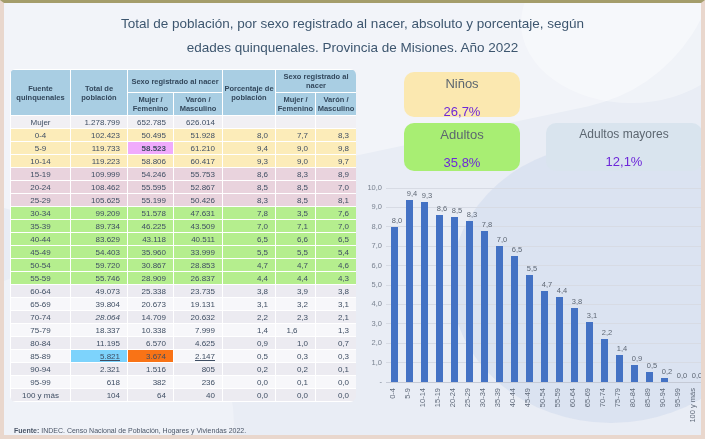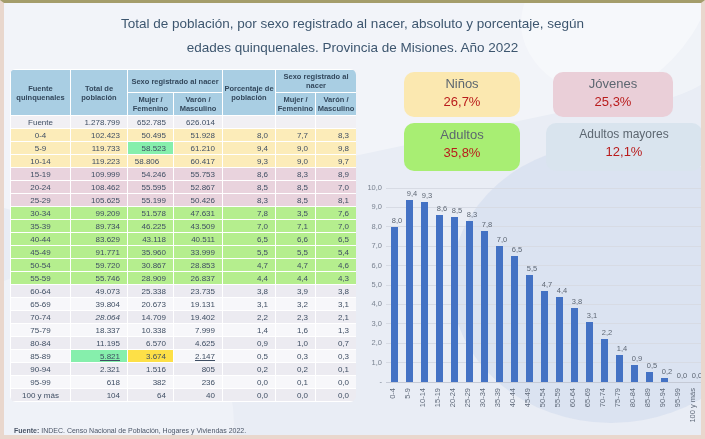--- a/index.html
+++ b/index.html
@@ -25,21 +25,21 @@
   th, td { border:1px solid #ffffff; }
   thead th { background:#a9cee3; color:#33485c; font-size:7.5px; font-weight:bold;
              line-height:9px; padding:2px 1px; text-align:center; height:20px; }
   tbody td { height:13px; font-size:8px; white-space:nowrap; overflow:hidden; }
   tbody td.num { text-align:right; padding-right:7px; }
   tbody td.age { text-align:center; padding:0; }
 
   
   .badge { position:absolute; border-radius:10px; text-align:center; padding-top:4px; }
   .badge .blabel { font-size:13px; color:#5c6670; }
-  .badge .bvalue { font-size:13px; color:#b91c1c; margin-top:3px; }
+  .badge .bvalue { font-size:13px; color:#6d28d9; margin-top:13px; }
   .badge-ninos   { left:400px; top:69px;  width:116px; height:45px; background:#fbe8b0; }
   .badge-jovenes { left:549px; top:69px;  width:120px; height:45px; background:#eacfd8; }
   .badge-adultos { left:400px; top:120px; width:116px; height:48px; background:#a8ee73; }
   .badge-mayores { left:542px; top:120px; width:156px; height:48px; background:#d9e4ee; }
   .badge-mayores .blabel { font-size:12px; }
 
   
   .chart { position:absolute; left:352px; top:178px; width:348px; height:255px; }
   .gridline { position:absolute; height:1px; background:#d7dbe4; }
   .ytick { position:absolute; left:0; width:26px; text-align:right; font-size:7.5px; color:#7a8391; }
@@ -86,50 +86,50 @@
         </tr>
         <tr>
           <th>Mujer / Femenino</th>
           <th>Varón / Masculino</th>
           <th>Mujer / Femenino</th>
           <th>Varón / Masculino</th>
         </tr>
       </thead>
       <tbody>
           <tr>
-            <td class="age" style="background: rgb(241, 240, 244);">Fuente</td>
+            <td class="age" style="background: rgb(241, 240, 244);">Mujer</td>
             <td class="num" style="background: rgb(241, 240, 244);">1.278.799</td>
             <td class="num" style="background: rgb(241, 240, 244);">652.785</td>
             <td class="num" style="background: rgb(241, 240, 244);">626.014</td>
             <td class="num" style="background: rgb(241, 240, 244);"></td>
             <td class="num" style="background: rgb(241, 240, 244);"></td>
             <td class="num" style="background: rgb(241, 240, 244);"></td>
           </tr>
           <tr>
             <td class="age" style="background: rgb(252, 236, 185);">0-4</td>
             <td class="num" style="background: rgb(252, 236, 185);">102.423</td>
             <td class="num" style="background: rgb(252, 236, 185);">50.495</td>
             <td class="num" style="background: rgb(252, 236, 185);">51.928</td>
             <td class="num" style="background: rgb(252, 236, 185);">8,0</td>
             <td class="num" style="background: rgb(252, 236, 185);">7,7</td>
             <td class="num" style="background: rgb(252, 236, 185);">8,3</td>
           </tr>
           <tr>
             <td class="age" style="background: rgb(252, 236, 185);">5-9</td>
             <td class="num" style="background: rgb(252, 236, 185);">119.733</td>
-            <td class="num" style="background: #86efac;">58.523</td>
+            <td class="num" style="background: #f0abfc; font-weight: bold;">58.523</td>
             <td class="num" style="background: rgb(252, 236, 185);">61.210</td>
             <td class="num" style="background: rgb(252, 236, 185);">9,4</td>
             <td class="num" style="background: rgb(252, 236, 185);">9,0</td>
             <td class="num" style="background: rgb(252, 236, 185);">9,8</td>
           </tr>
           <tr>
             <td class="age" style="background: rgb(252, 236, 185);">10-14</td>
             <td class="num" style="background: rgb(252, 236, 185);">119.223</td>
-            <td class="num" style="background: rgb(252, 236, 185); text-align: center;">58.806</td>
+            <td class="num" style="background: rgb(252, 236, 185);">58.806</td>
             <td class="num" style="background: rgb(252, 236, 185);">60.417</td>
             <td class="num" style="background: rgb(252, 236, 185);">9,3</td>
             <td class="num" style="background: rgb(252, 236, 185);">9,0</td>
             <td class="num" style="background: rgb(252, 236, 185);">9,7</td>
           </tr>
           <tr>
             <td class="age" style="background: rgb(233, 211, 221);">15-19</td>
             <td class="num" style="background: rgb(233, 211, 221);">109.999</td>
             <td class="num" style="background: rgb(233, 211, 221);">54.246</td>
             <td class="num" style="background: rgb(233, 211, 221);">55.753</td>
@@ -177,21 +177,21 @@
             <td class="age" style="background: rgb(181, 238, 142);">40-44</td>
             <td class="num" style="background: rgb(181, 238, 142);">83.629</td>
             <td class="num" style="background: rgb(181, 238, 142);">43.118</td>
             <td class="num" style="background: rgb(181, 238, 142);">40.511</td>
             <td class="num" style="background: rgb(181, 238, 142);">6,5</td>
             <td class="num" style="background: rgb(181, 238, 142);">6,6</td>
             <td class="num" style="background: rgb(181, 238, 142);">6,5</td>
           </tr>
           <tr>
             <td class="age" style="background: rgb(181, 238, 142);">45-49</td>
-            <td class="num" style="background: rgb(181, 238, 142);">91.771</td>
+            <td class="num" style="background: rgb(181, 238, 142);">54.403</td>
             <td class="num" style="background: rgb(181, 238, 142);">35.960</td>
             <td class="num" style="background: rgb(181, 238, 142);">33.999</td>
             <td class="num" style="background: rgb(181, 238, 142);">5,5</td>
             <td class="num" style="background: rgb(181, 238, 142);">5,5</td>
             <td class="num" style="background: rgb(181, 238, 142);">5,4</td>
           </tr>
           <tr>
             <td class="age" style="background: rgb(181, 238, 142);">50-54</td>
             <td class="num" style="background: rgb(181, 238, 142);">59.720</td>
             <td class="num" style="background: rgb(181, 238, 142);">30.867</td>
@@ -224,47 +224,47 @@
             <td class="num" style="background: rgb(247, 247, 250);">20.673</td>
             <td class="num" style="background: rgb(247, 247, 250);">19.131</td>
             <td class="num" style="background: rgb(247, 247, 250);">3,1</td>
             <td class="num" style="background: rgb(247, 247, 250);">3,2</td>
             <td class="num" style="background: rgb(247, 247, 250);">3,1</td>
           </tr>
           <tr>
             <td class="age" style="background: rgb(236, 235, 241);">70-74</td>
             <td class="num" style="background: rgb(236, 235, 241); font-style: italic;">28.064</td>
             <td class="num" style="background: rgb(236, 235, 241);">14.709</td>
-            <td class="num" style="background: rgb(236, 235, 241);">19.402</td>
+            <td class="num" style="background: rgb(236, 235, 241);">20.632</td>
             <td class="num" style="background: rgb(236, 235, 241);">2,2</td>
             <td class="num" style="background: rgb(236, 235, 241);">2,3</td>
             <td class="num" style="background: rgb(236, 235, 241);">2,1</td>
           </tr>
           <tr>
             <td class="age" style="background: rgb(247, 247, 250);">75-79</td>
             <td class="num" style="background: rgb(247, 247, 250);">18.337</td>
             <td class="num" style="background: rgb(247, 247, 250);">10.338</td>
             <td class="num" style="background: rgb(247, 247, 250);">7.999</td>
             <td class="num" style="background: rgb(247, 247, 250);">1,4</td>
-            <td class="num" style="background: rgb(247, 247, 250);">1,6</td>
+            <td class="num" style="background: rgb(247, 247, 250); text-align: center;">1,6</td>
             <td class="num" style="background: rgb(247, 247, 250);">1,3</td>
           </tr>
           <tr>
             <td class="age" style="background: rgb(236, 235, 241);">80-84</td>
             <td class="num" style="background: rgb(236, 235, 241);">11.195</td>
             <td class="num" style="background: rgb(236, 235, 241);">6.570</td>
             <td class="num" style="background: rgb(236, 235, 241);">4.625</td>
             <td class="num" style="background: rgb(236, 235, 241);">0,9</td>
             <td class="num" style="background: rgb(236, 235, 241);">1,0</td>
             <td class="num" style="background: rgb(236, 235, 241);">0,7</td>
           </tr>
           <tr>
             <td class="age" style="background: rgb(247, 247, 250);">85-89</td>
-            <td class="num" style="background: #86efac; text-decoration: underline;">5.821</td>
-            <td class="num" style="background: #fde047;">3.674</td>
+            <td class="num" style="background: #7dd3fc; text-decoration: underline;">5.821</td>
+            <td class="num" style="background: #f97316;">3.674</td>
             <td class="num" style="background: rgb(247, 247, 250); text-decoration: underline;">2.147</td>
             <td class="num" style="background: rgb(247, 247, 250);">0,5</td>
             <td class="num" style="background: rgb(247, 247, 250);">0,3</td>
             <td class="num" style="background: rgb(247, 247, 250);">0,3</td>
           </tr>
           <tr>
             <td class="age" style="background: rgb(236, 235, 241);">90-94</td>
             <td class="num" style="background: rgb(236, 235, 241);">2.321</td>
             <td class="num" style="background: rgb(236, 235, 241);">1.516</td>
             <td class="num" style="background: rgb(236, 235, 241);">805</td>
@@ -290,24 +290,20 @@
             <td class="num" style="background: rgb(236, 235, 241);">0,0</td>
             <td class="num" style="background: rgb(236, 235, 241);">0,0</td>
           </tr>
         </tbody>
     </table>
   </div>
 
   <div class="badge badge-ninos">
     <div class="blabel">Niños</div>
     <div class="bvalue">26,7%</div>
-  </div>
-  <div class="badge badge-jovenes">
-    <div class="blabel">Jóvenes</div>
-    <div class="bvalue">25,3%</div>
   </div>
   <div class="badge badge-adultos">
     <div class="blabel">Adultos</div>
     <div class="bvalue">35,8%</div>
   </div>
   <div class="badge badge-mayores">
     <div class="blabel">Adultos mayores</div>
     <div class="bvalue">12,1%</div>
   </div>
 

